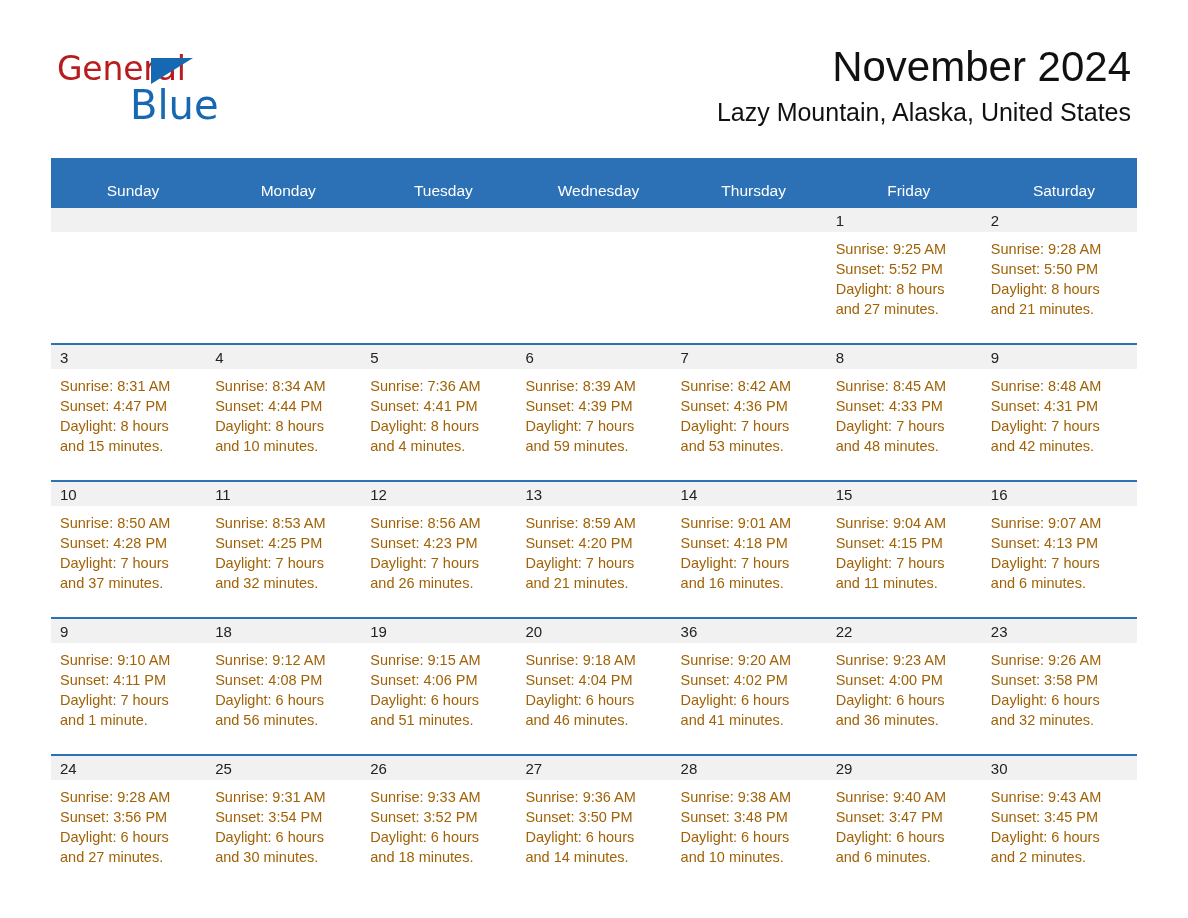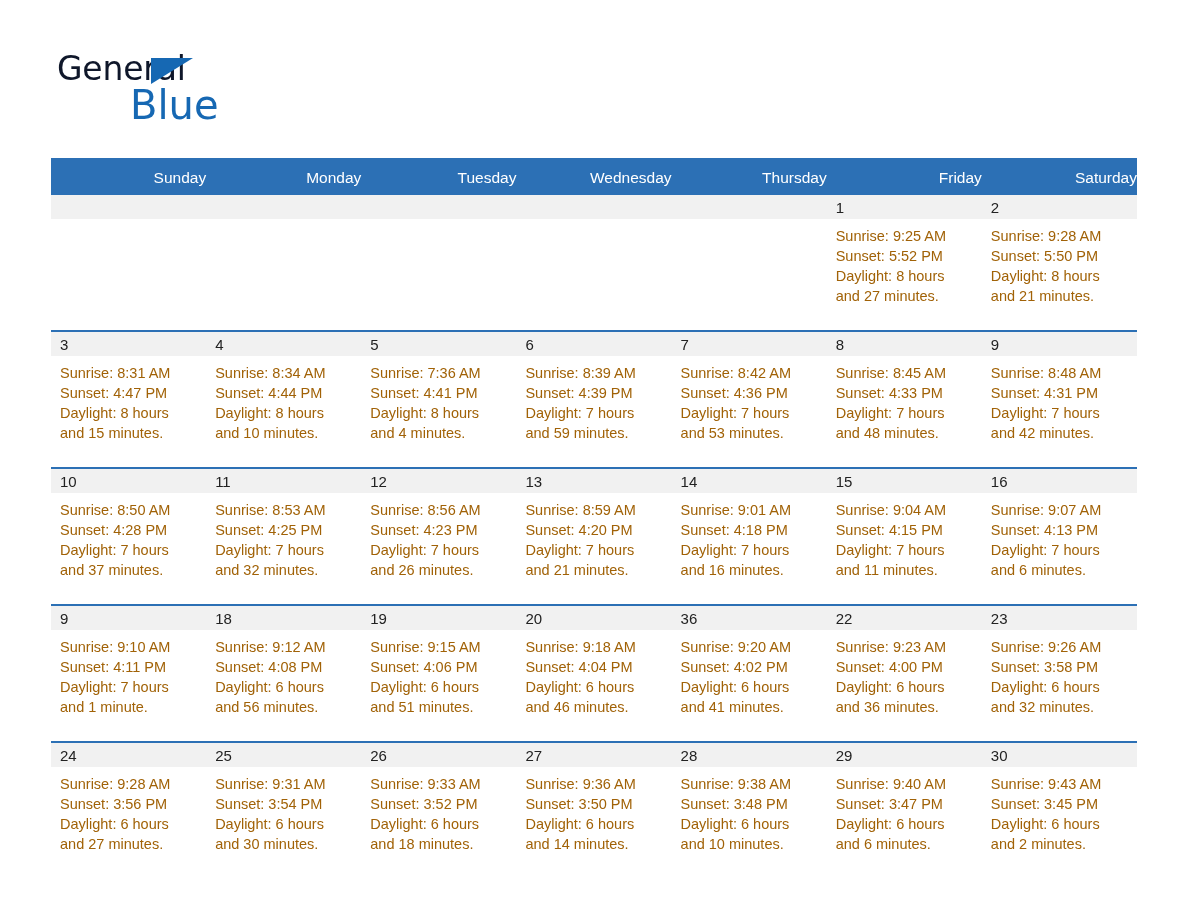--- a/index.html
+++ b/index.html
@@ -35,21 +35,21 @@
     top: 52px;
     width: 220px;
     height: 72px;
   }
   .logo-general {
     position: absolute;
     left: 0;
     top: 0;
     font-size: 33px;
     letter-spacing: -0.2px;
-    color: #0f172a;
+    color: #b91c1c;
     font-family: "DejaVu Sans", sans-serif;
     font-weight: 400;
     line-height: 1;
   }
   .logo-triangle {
     position: absolute;
     left: 94px;
     top: 6px;
     width: 0;
     height: 0;
@@ -100,22 +100,22 @@
   table.cal {
     width: 1086px;
     border-collapse: collapse;
     table-layout: fixed;
   }
   table.cal th {
     background: #2c70b5;
     color: #ffffff;
     font-size: 15.5px;
     font-weight: 400;
-    text-align: right;
-    padding: 11px 0 8px 9px;
+    text-align: center;
+    padding: 24px 0 8px 9px;
     border: none;
   }
   td.daycell {
     vertical-align: top;
     padding: 0;
     border: none;
     border-top: 2px solid #2c70b5;
     height: 135px;
     background: #ffffff;
   }
@@ -150,20 +150,24 @@
 <div class="page">
 
   <div class="header">
 
     <div class="logo">
       <span class="logo-general">General</span>
       <span class="logo-triangle"></span>
       <span class="logo-blue">Blue</span>
     </div>
 
+    <div class="title-block">
+      <div class="month-title">November 2024</div>
+      <div class="location-title">Lazy Mountain, Alaska, United States</div>
+    </div>
 
   </div>
 
   <div class="calendar">
     <table class="cal">
       <thead>
         <tr>
           <th>Sunday</th>
           <th>Monday</th>
           <th>Tuesday</th>

